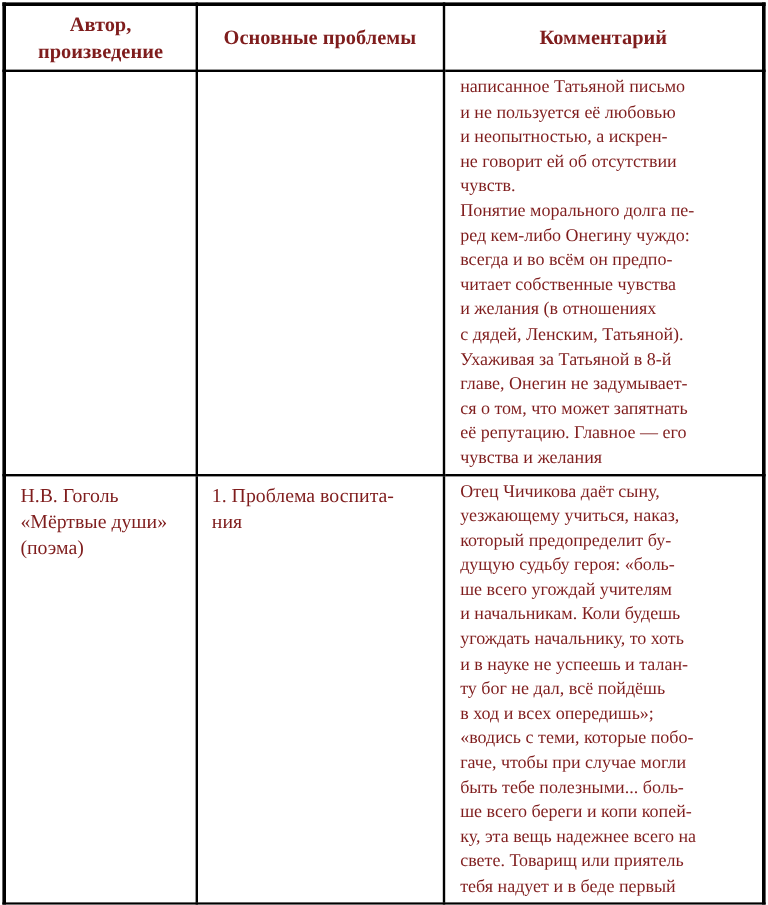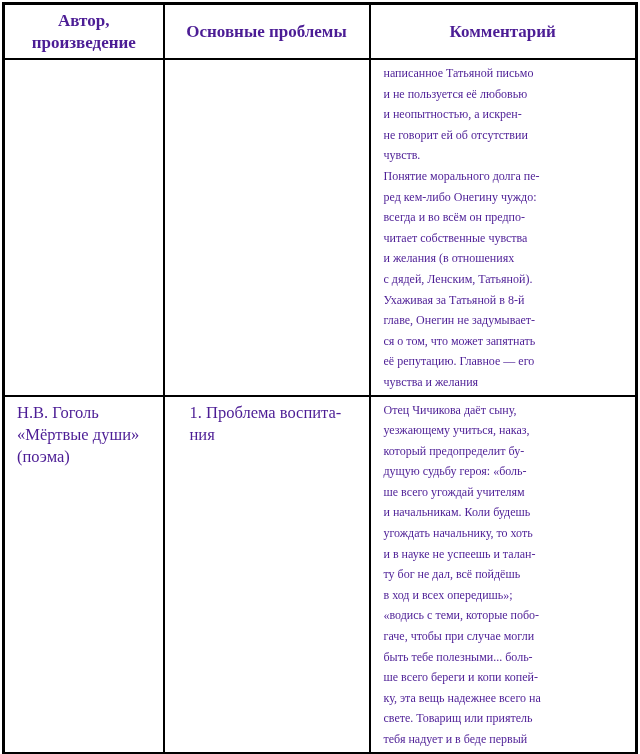--- a/index.html
+++ b/index.html
@@ -6,21 +6,21 @@
     margin: 0;
     padding: 0;
     background: #ffffff;
   }
   .page {
     position: relative;
     width: 640px;
     height: 754px;
     background: #ffffff;
     font-family: "Liberation Serif", serif;
-    color: #4c1d95;
+    color: #7f1d1d;
     overflow: hidden;
   }
   table.lit-table {
     position: absolute;
     left: 2px;
     top: 2px;
     width: 636px;
     border-collapse: collapse;
     table-layout: fixed;
     border: 3px solid #000000;
@@ -44,23 +44,23 @@
   }
   tr.body-row-1 { height: 334px; }
   tr.body-row-2 { height: 356px; }
   td.author-cell,
   td.problems-cell {
     font-size: 16.5px;
     line-height: 22px;
     padding: 5px 4px 4px 12px;
     font-family: Liberation Serif, serif;
   }
-  td.problems-cell { padding-left: 25px; }
+  td.problems-cell { padding-left: 12px; }
   td.comment-cell {
-    font-size: 12px;
+    font-size: 15px;
     line-height: 20.6px;
     padding: 3px 2px 2px 13px;
   }
   b { font-weight: normal; }
 </style>
 </head>
 <body>
 
 <div class="page">
   <table class="lit-table">

